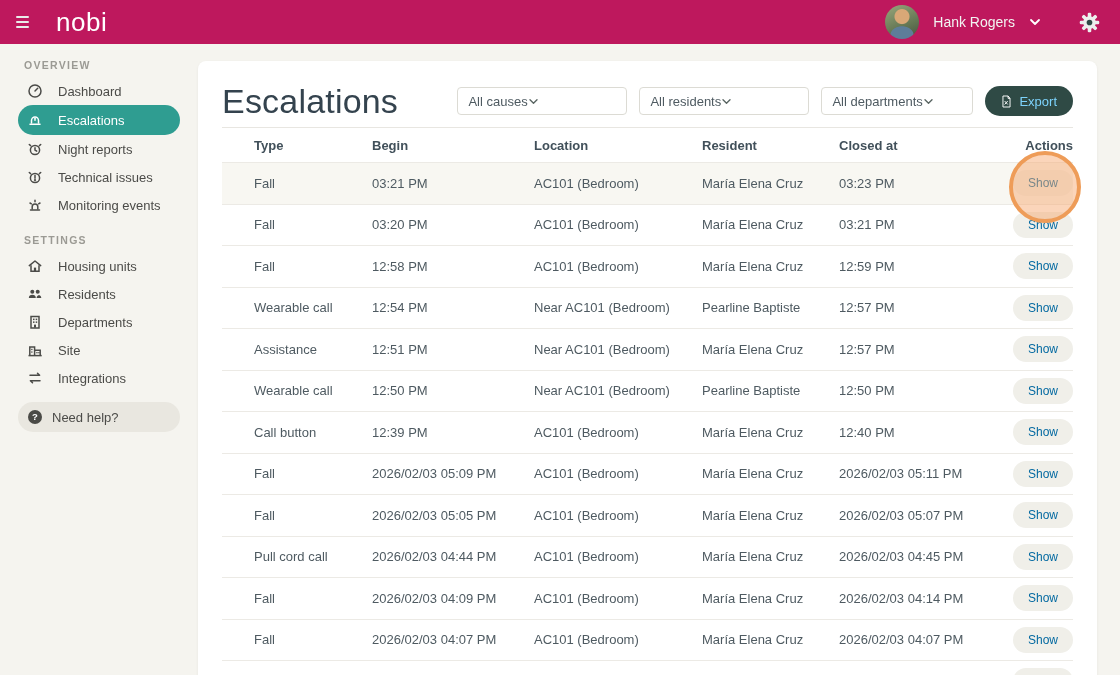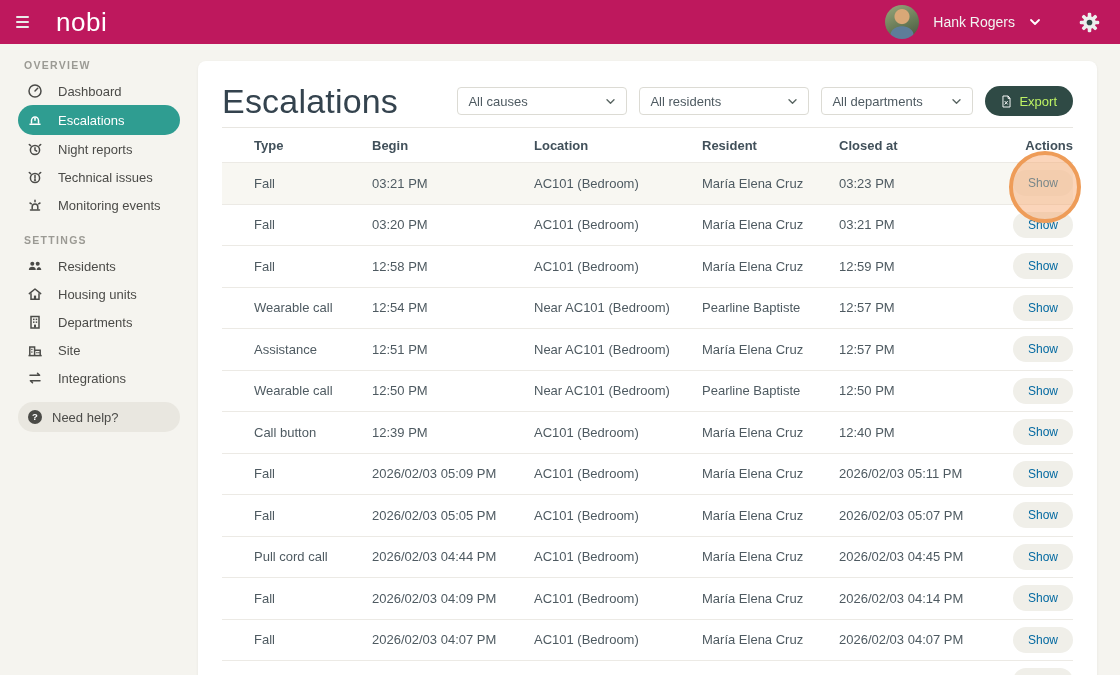--- a/index.html
+++ b/index.html
@@ -50,26 +50,26 @@
   .card {
     position:absolute; left:198px; top:61px; width:899px; height:700px;
     background:#fff; border-radius:8px 8px 0 0; box-shadow:0 1px 3px rgba(0,0,0,.06);
     padding:14px 24px 0;
   }
   .card-header { display:flex; align-items:center; height:52px; }
   .page-title { font-size:34px; font-weight:500; color:#34434e; letter-spacing:.2px; }
   .filters { margin-left:auto; display:flex; align-items:center; gap:12px; }
   .filter {
     height:28px; border:1px solid #dcdbd4; border-radius:4px; background:#fff;
-    display:flex; align-items:center; justify-content:space-between;
+    display:flex; align-items:center; 
     padding:0 10px; font-size:13px; color:#4e5a61; cursor:pointer;
   }
   .filter.w170 { width:170px; } .filter.w140 { width:152px; }
   .export-btn {
-    height:30px; border:none; border-radius:15px; background:#2f4a45; color:#bef264;
+    height:30px; border:none; border-radius:15px; background:#2f4a45; color:#7dd3fc;
     font-size:13px; display:flex; align-items:center; gap:7px; padding:0 16px;
     cursor:pointer; font-family:inherit;
   }
   
   .table { margin-top:0; }
   .tr {
     display:grid; grid-template-columns:32px 118px 162px 168px 137px 154px 80px;
     align-items:center; height:41.5px; border-bottom:1px solid #eceae5;
   }
   .tr.head { height:36px; border-top:1px solid #e8e6e1; font-weight:bold; color:#41505a; }
@@ -175,38 +175,38 @@
           </svg>
       </span>
       <span>Monitoring events</span>
     </div>
   </div>
 
   <div class="section-label">SETTINGS</div>
   <div class="nav">
     <div class="nav-item">
       <span class="nav-icon">
+        <svg viewBox="0 0 16 16" width="16" height="16" fill="none" stroke="currentColor" stroke-width="1.5">
+            <path d="M2.3 7.6L8 3l5.7 4.6" stroke-linecap="round" stroke-linejoin="round"></path>
+            <path d="M4 7.2v6h8v-6"></path>
+            <rect x="6.9" y="9.6" width="2.2" height="3.6" fill="currentColor" stroke="none"></rect>
+          </svg>
+      </span>
+      <span>Housing units</span>
+    </div>
+    <div class="nav-item">
+      <span class="nav-icon">
         <svg viewBox="0 0 16 16" width="16" height="16" fill="currentColor">
             <circle cx="5.3" cy="5.8" r="2"></circle>
             <circle cx="10.7" cy="5.8" r="2"></circle>
             <path d="M1.8 12c0-2 1.5-3.2 3.5-3.2S8.8 10 8.8 12z"></path>
             <path d="M9.6 12c.1-1.4 1-2.5 2.4-2.9 1.3.4 2.2 1.5 2.3 2.9z"></path>
           </svg>
       </span>
       <span>Residents</span>
-    </div>
-    <div class="nav-item">
-      <span class="nav-icon">
-        <svg viewBox="0 0 16 16" width="16" height="16" fill="none" stroke="currentColor" stroke-width="1.5">
-            <path d="M2.3 7.6L8 3l5.7 4.6" stroke-linecap="round" stroke-linejoin="round"></path>
-            <path d="M4 7.2v6h8v-6"></path>
-            <rect x="6.9" y="9.6" width="2.2" height="3.6" fill="currentColor" stroke="none"></rect>
-          </svg>
-      </span>
-      <span>Housing units</span>
     </div>
     <div class="nav-item">
       <span class="nav-icon">
         <svg viewBox="0 0 16 16" width="16" height="16" fill="currentColor">
             <path d="M4 2.5h8V14H4z" fill="none" stroke="currentColor" stroke-width="1.5"></path>
             <rect x="6" y="4.6" width="1.5" height="1.5"></rect>
             <rect x="8.7" y="4.6" width="1.5" height="1.5"></rect>
             <rect x="6" y="7.4" width="1.5" height="1.5"></rect>
             <rect x="8.7" y="7.4" width="1.5" height="1.5"></rect>
             <rect x="7" y="10.6" width="2" height="3"></rect>

